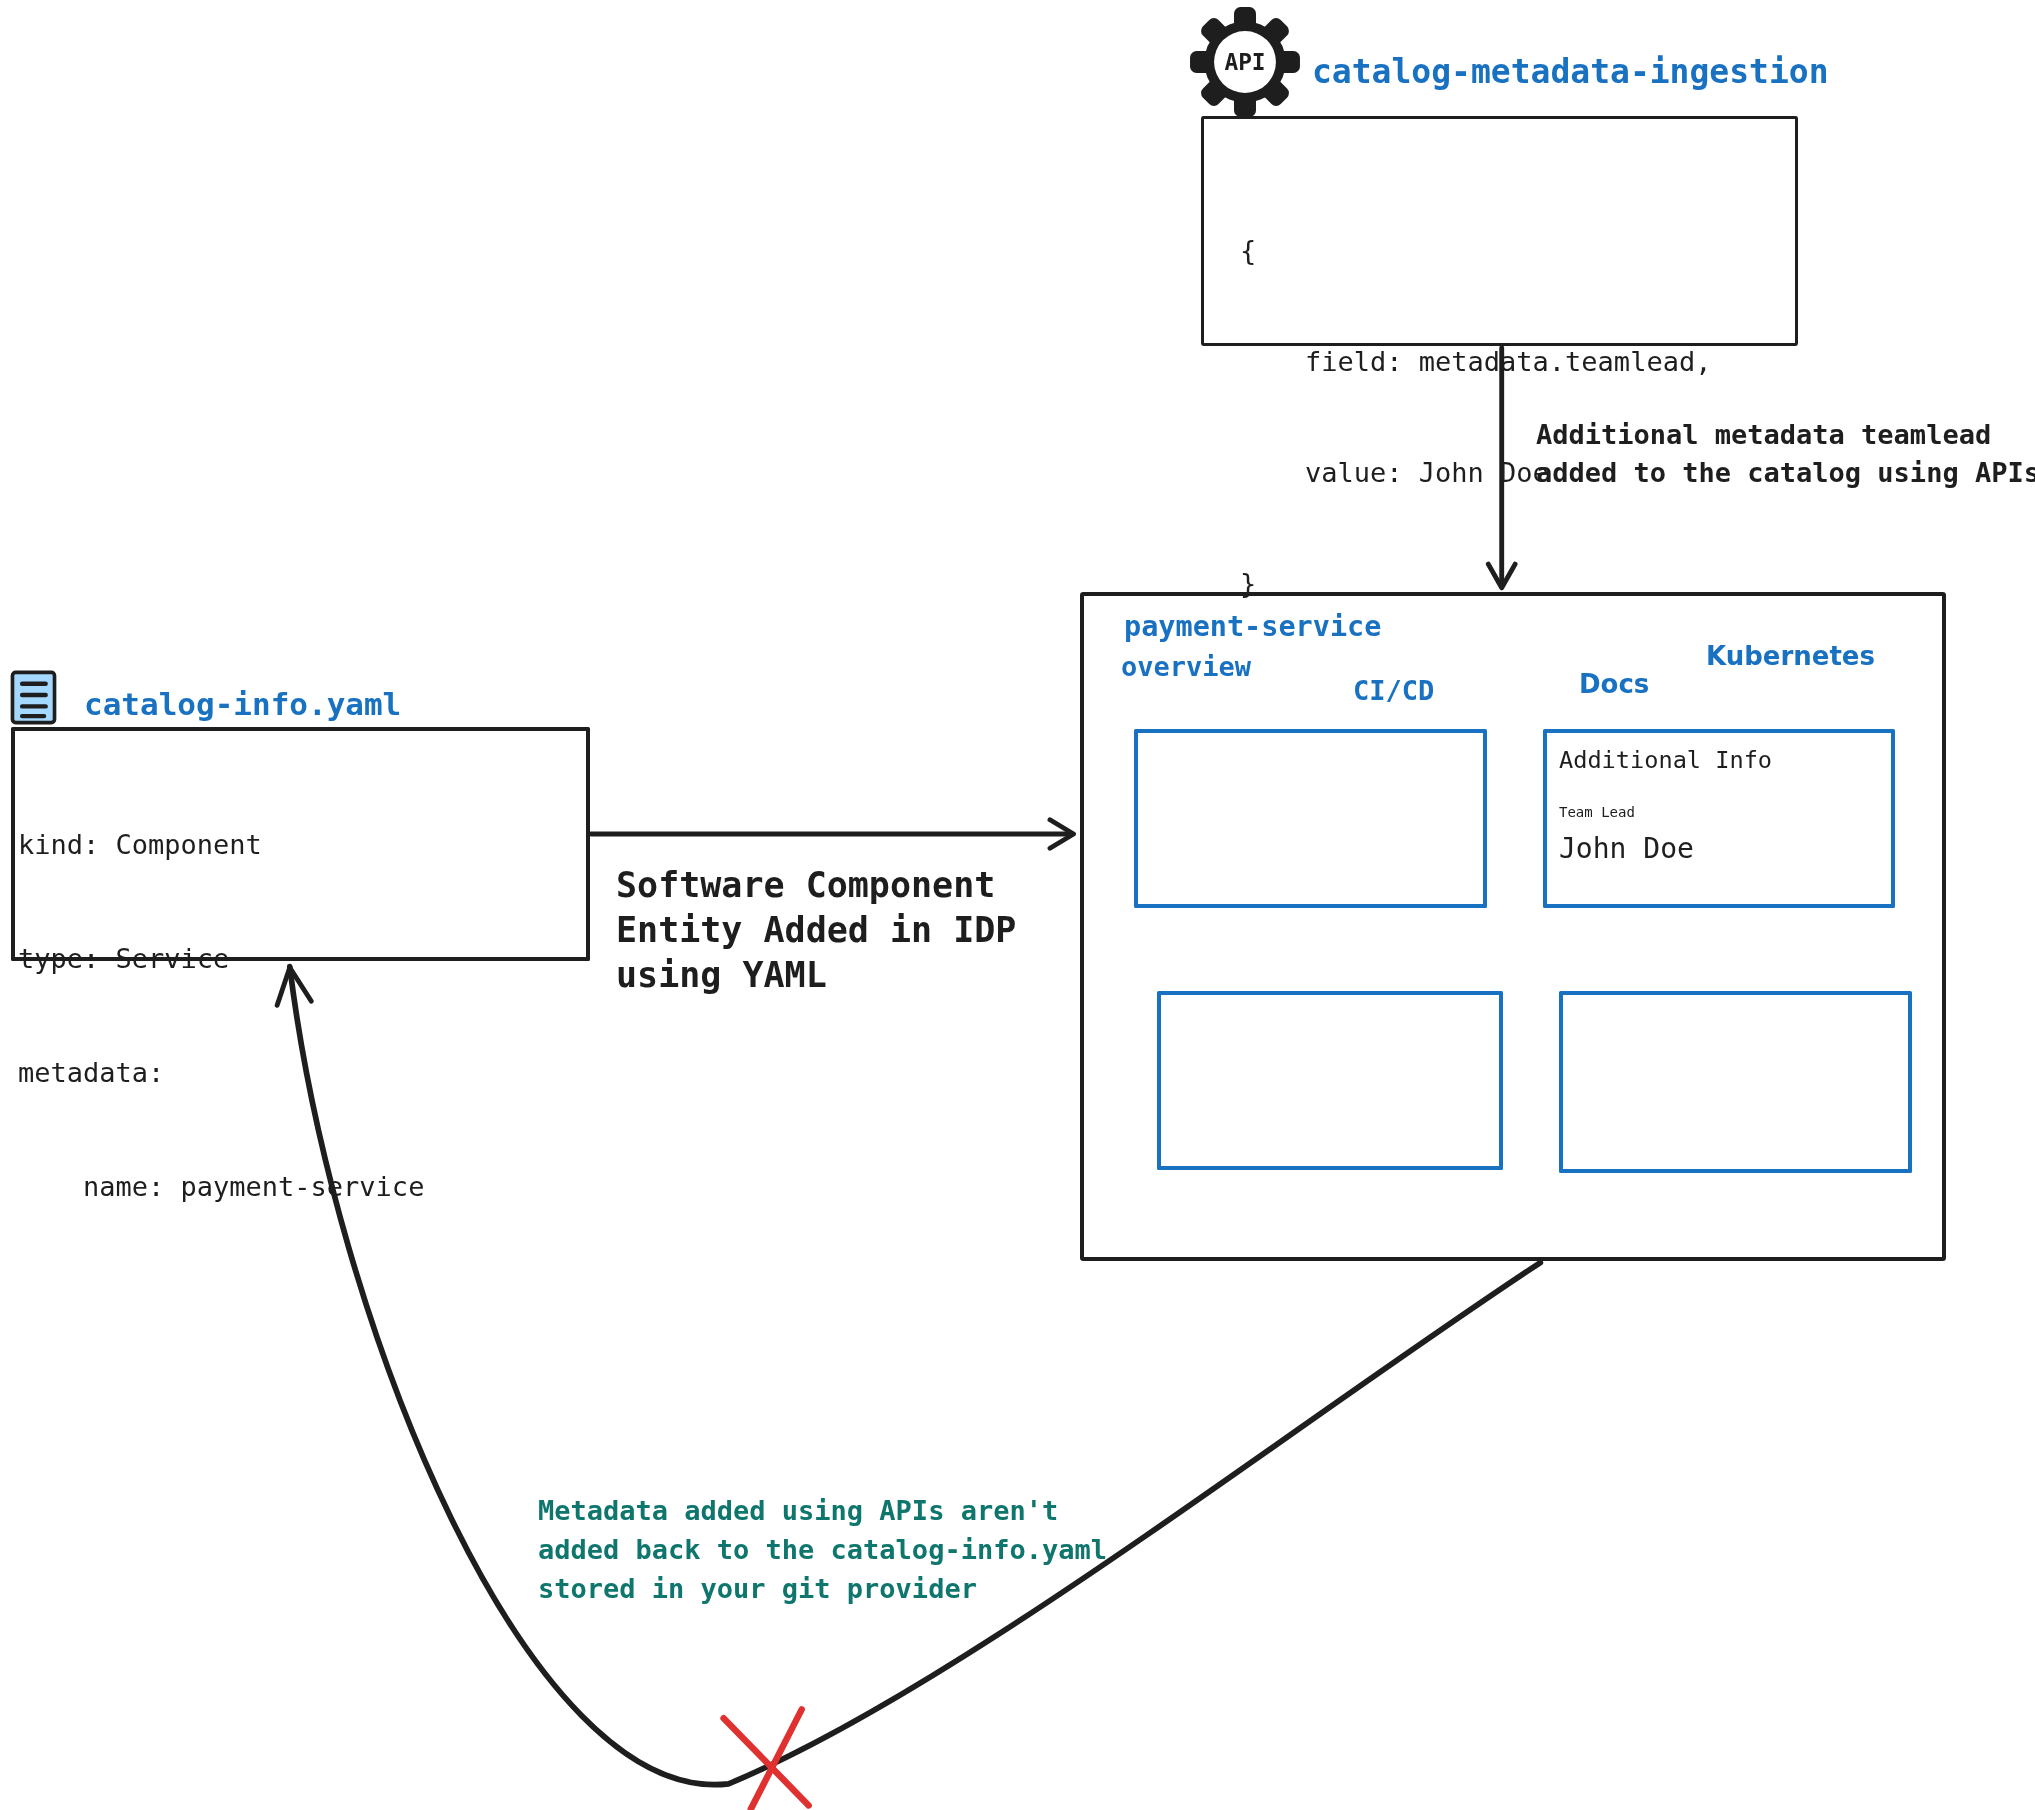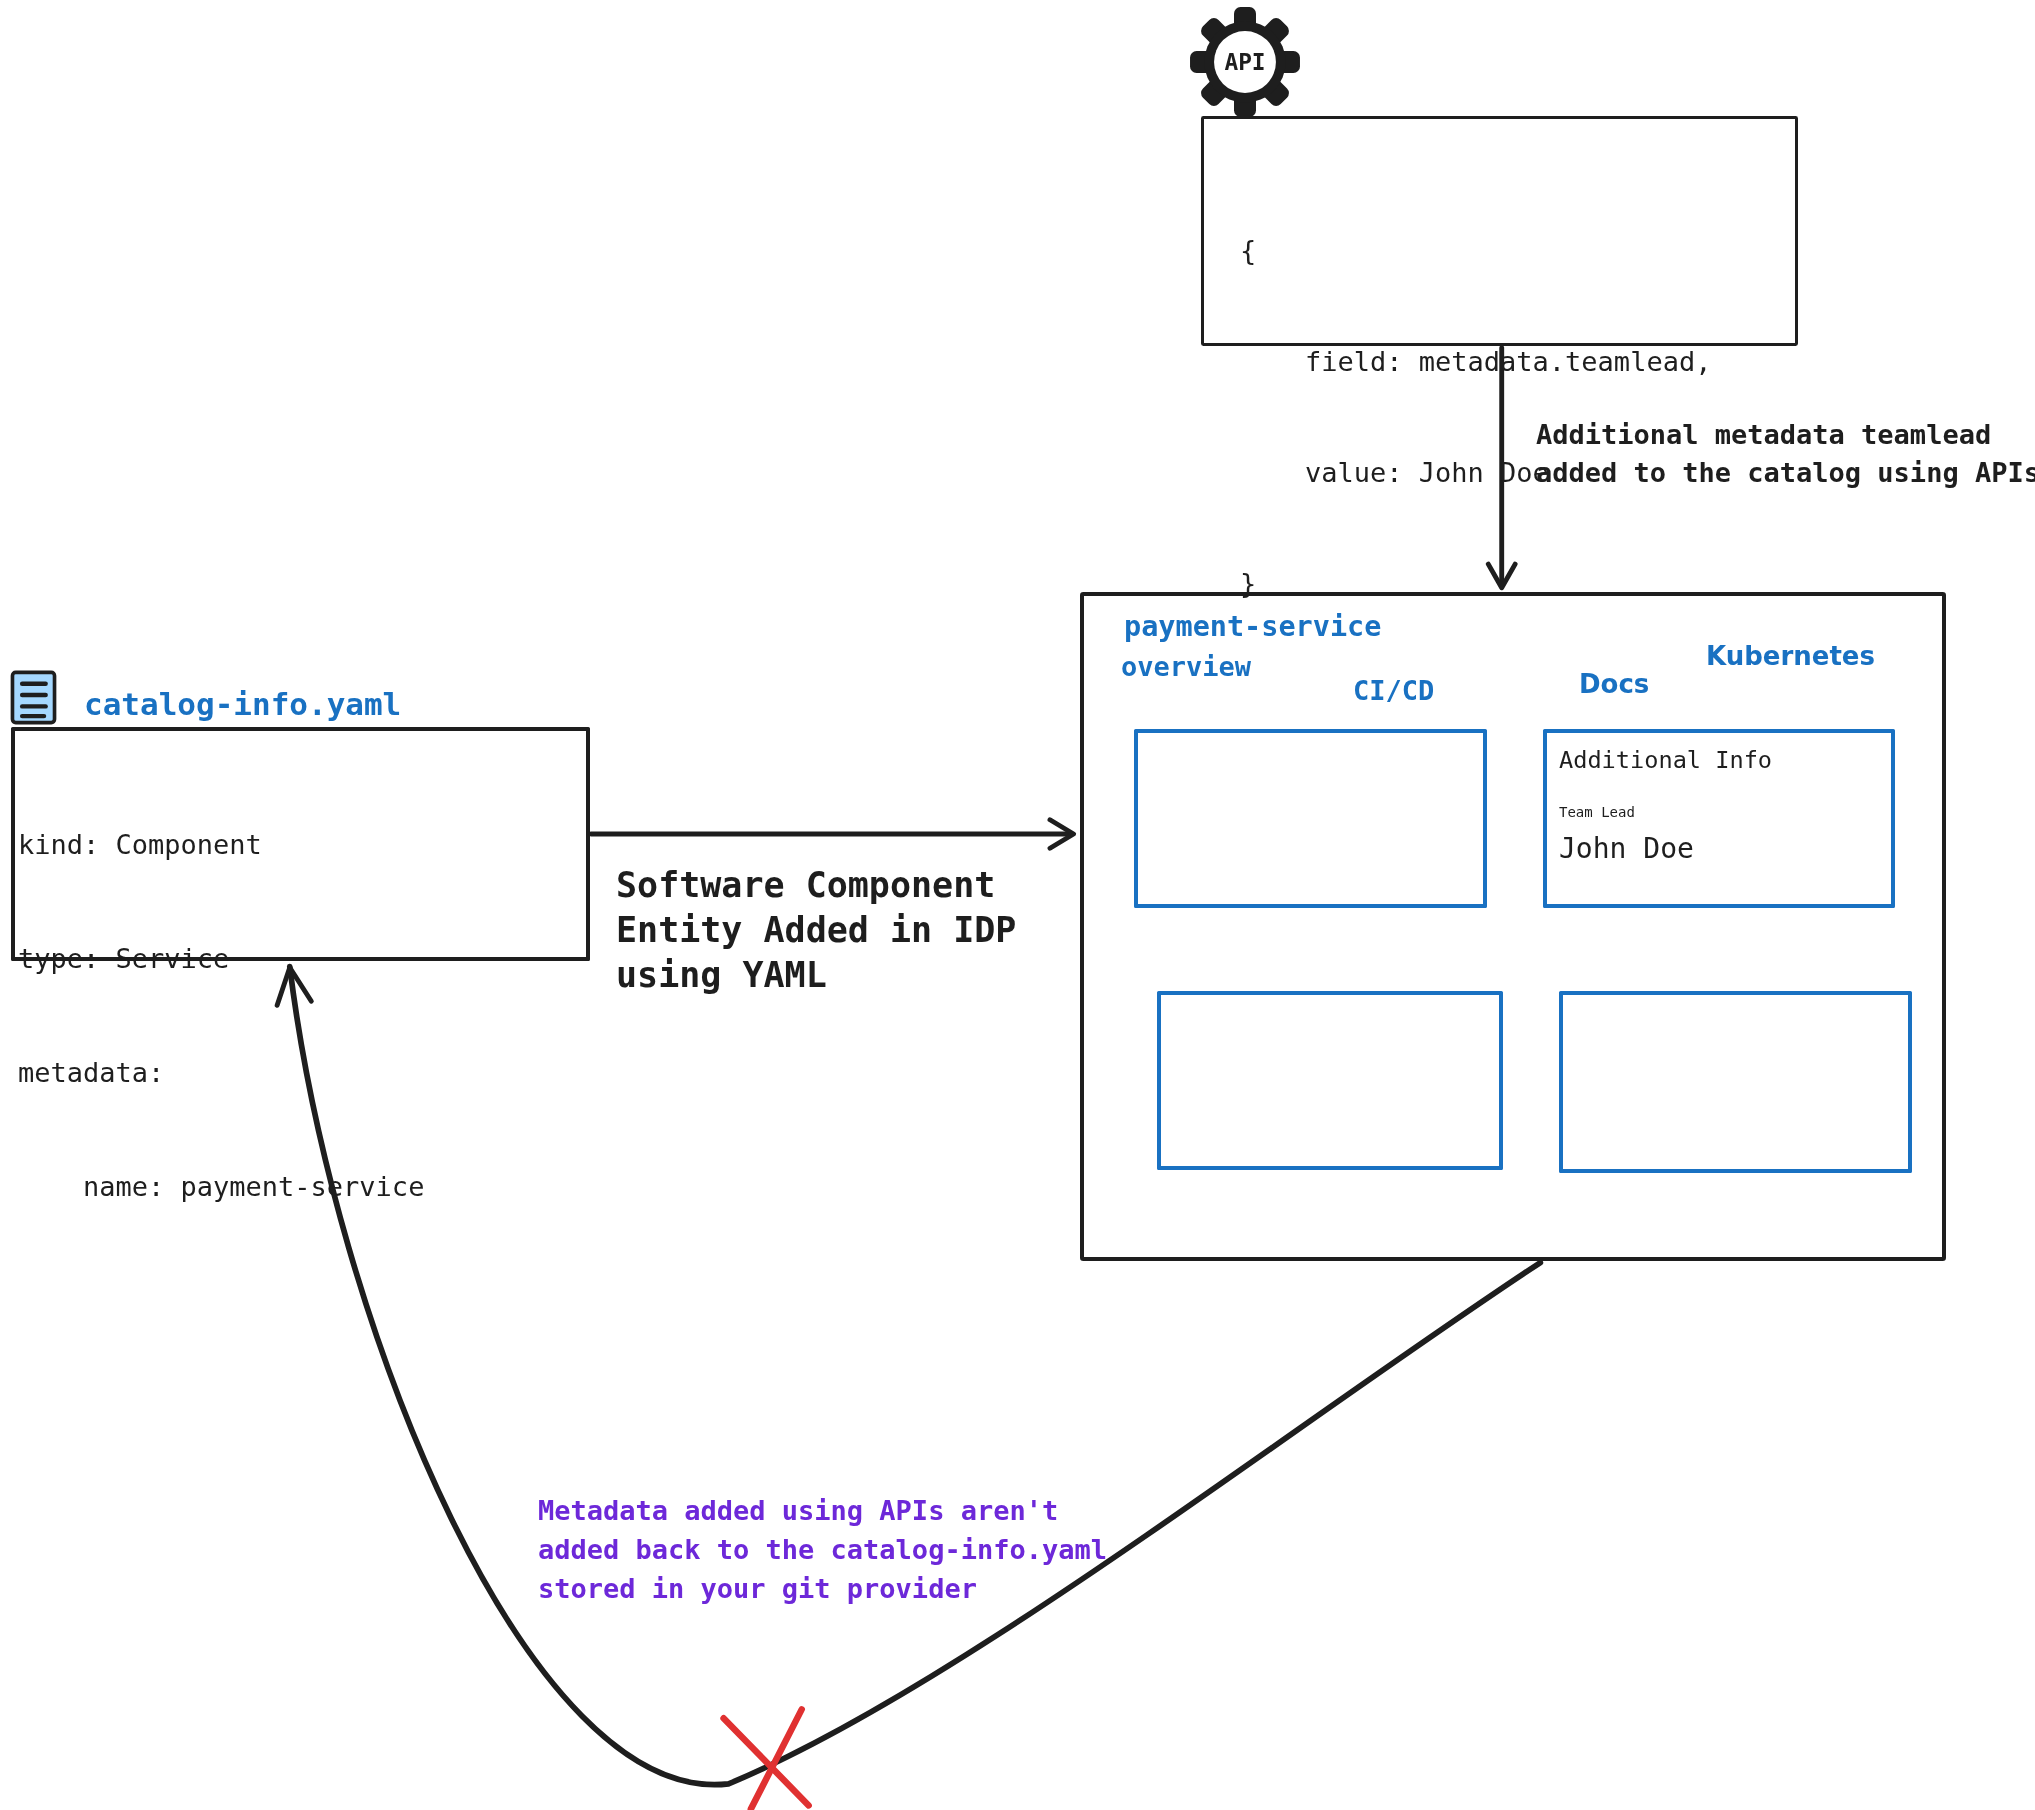--- a/index.html
+++ b/index.html
@@ -4,21 +4,21 @@
 <style>
   html,body{margin:0;padding:0;background:#ffffff;}
   #canvas{
     position:relative;width:2056px;height:1810px;background:#ffffff;overflow:hidden;
     font-family:"DejaVu Sans Mono",monospace;color:#1e1e1e;
   }
   .abs{position:absolute;}
   .mono{font-family:"DejaVu Sans Mono",monospace;}
   .sans{font-family:"DejaVu Sans",sans-serif;}
   .blue{color:#1971c2;}
-  .red{color:#6d28d9;}
+  .red{color:#0f766e;}
   .bold{font-weight:bold;}
 
   
   #connector-layer{position:absolute;left:0;top:0;width:2056px;height:1810px;z-index:2;pointer-events:none;}
 
   
   #api-gear{left:1188px;top:4.9px;width:114px;height:114px;z-index:3;overflow:visible;}
   #api-title{left:1312px;top:54px;font-size:33px;line-height:1.1;z-index:3;}
   #code-box{left:1201px;top:116px;width:597px;height:230px;border:3.7px solid #1e1e1e;border-radius:2.4px;background:#fff;box-sizing:border-box;z-index:1;}
   #code-content{left:1240px;top:158px;font-size:27px;line-height:37px;white-space:pre;z-index:3;}
@@ -90,20 +90,21 @@
         <rect x="-27" y="-135" width="54" height="70" rx="16" transform="rotate(225)"></rect>
         <rect x="-27" y="-135" width="54" height="70" rx="16" transform="rotate(270)"></rect>
         <rect x="-27" y="-135" width="54" height="70" rx="16" transform="rotate(315)"></rect>
         <circle cx="0" cy="0" r="100"></circle>
       </g>
       <circle cx="0" cy="0" r="76" fill="#ffffff"></circle>
       <text x="0" y="20" text-anchor="middle" font-family="DejaVu Sans Mono, monospace" font-size="56" font-weight="bold" fill="#1e1e1e">API</text>
     </g>
   </svg>
 
+  <div id="api-title" class="abs mono bold blue">catalog-metadata-ingestion</div>
 
   <div id="code-box" class="abs"></div>
   <div id="code-content" class="abs mono">
     <div>{</div>
     <div>    field: metadata.teamlead,</div>
     <div>    value: John Doe</div>
     <div>}</div>
   </div>
 
   <div id="api-arrow-label" class="abs mono bold">

